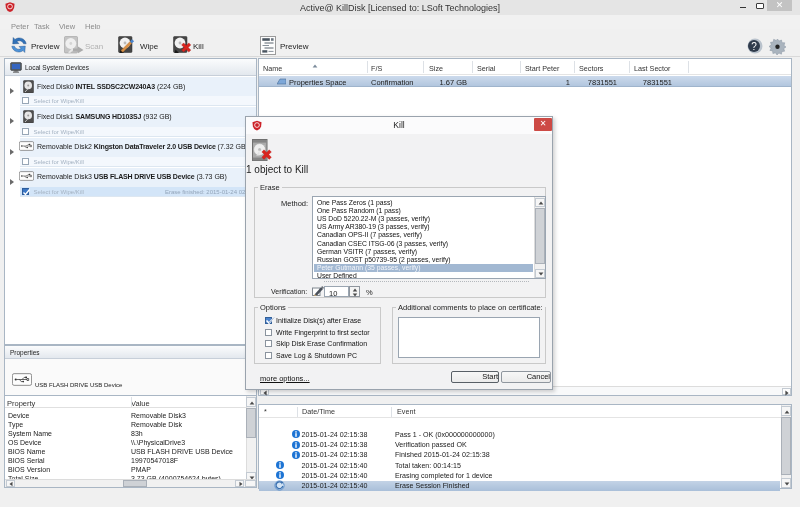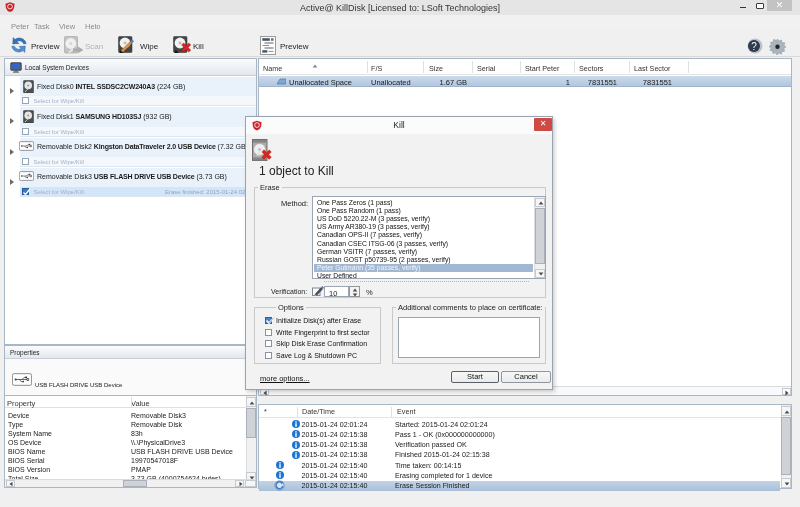--- a/index.html
+++ b/index.html
@@ -27,21 +27,21 @@
 .cb { position:absolute; left:2px; top:1px; width:7px; height:7px; background:#fff; border:1px solid #97a6b6; }
 
 .th { position:absolute; font-size:7.2px; color:#333; top:4.5px; }
 .colsep { position:absolute; top:2px; width:1px; height:12px; background:#dde1e6; }
 
 #dialog { left:245px; top:116px; width:308px; height:274px; background:#f2f2f3; border:1px solid #9aa3ad; box-shadow:2px 2px 4px rgba(0,0,0,0.18); }
 .gbox { position:absolute; border:1px solid #c9c9c9; }
 .gbox-label { position:absolute; top:-5px; left:8px; background:#f2f2f3; padding:0 2px; font-size:7.5px; color:#222; }
 .dlg-cb { position:absolute; left:19px; width:7px; height:7px; background:#fff; border:1px solid #8a939e; }
 .dlg-cb-label { position:absolute; left:30px; font-size:7px; color:#111; }
-.btn { position:absolute; background:linear-gradient(#f7f7f7,#ebebeb); border-radius:2px; text-align:center; font-size:7.5px; color:#111; }
+.btn { position:absolute; background:linear-gradient(#f7f7f7,#ebebeb); border-radius:2px; text-align:right; font-size:7.5px; color:#111; }
 
 .sb-v { position:absolute; width:10px; background:#f1f1f1; border-left:1px solid #dcdcdc; }
 .sb-h { position:absolute; height:9px; background:#f1f1f1; }
 .sb-btn { position:absolute; background:#f6f6f6; border:1px solid #c3cad2; }
 .sb-thumb { position:absolute; background:#cfd2d6; border:1px solid #aab0b8; }
 .tri-u { width:0; height:0; border-left:3px solid transparent; border-right:3px solid transparent; border-bottom:4px solid #4a4a4a; position:absolute; }
 .tri-d { width:0; height:0; border-left:3px solid transparent; border-right:3px solid transparent; border-top:4px solid #4a4a4a; position:absolute; }
 .tri-l { width:0; height:0; border-top:3px solid transparent; border-bottom:3px solid transparent; border-right:4px solid #4a4a4a; position:absolute; }
 .tri-r { width:0; height:0; border-top:3px solid transparent; border-bottom:3px solid transparent; border-left:4px solid #4a4a4a; position:absolute; }
 </style>
@@ -215,22 +215,22 @@
  <div class="colsep" style="left:213px"></div>
  <div class="colsep" style="left:261px"></div>
  <div class="colsep" style="left:315px"></div>
  <div class="colsep" style="left:370px"></div>
  <div class="colsep" style="left:429px"></div>
 
  <div style="position:absolute;left:0;top:17px;right:0;height:11px;background:linear-gradient(#ccdaec,#b2c6de);border-bottom:1px solid #9fb4cc">
   <svg style="position:absolute;left:18px;top:2px" width="9" height="7" viewBox="0 0 9 7">
         <path d="M0 6 L3 1 L9 1 L9 6 Z" fill="#7da7d8" stroke="#4a6d96" stroke-width="0.6"></path>
       </svg>
-  <span style="position:absolute;left:30px;top:2px;font-size:7.5px">Unallocated Space</span>
-  <span style="position:absolute;left:112px;top:2px;font-size:7.5px">Unallocated</span>
+  <span style="position:absolute;left:30px;top:2px;font-size:7.5px">Properties Space</span>
+  <span style="position:absolute;left:112px;top:2px;font-size:7.5px">Confirmation</span>
   <span style="position:absolute;left:164px;top:2px;width:44px;text-align:right;font-size:7.5px">1.67 GB</span>
   <span style="position:absolute;left:261px;top:2px;width:50px;text-align:right;font-size:7.5px">1</span>
   <span style="position:absolute;left:315px;top:2px;width:43px;text-align:right;font-size:7.5px">7831551</span>
   <span style="position:absolute;left:370px;top:2px;width:43px;text-align:right;font-size:7.5px">7831551</span>
  </div>
  <div class="sb-h" style="left:0;right:0;bottom:0;height:9px;border-top:1px solid #dcdcdc;background:#f8f9fa">
   <div class="sb-btn" style="left:0.5px;top:0.5px;width:9px;height:7.5px;background:#fdfdfd">
         <div class="tri-l" style="left:2px;top:1px;transform:scale(0.8)"></div>
       </div>
   <div class="sb-btn" style="right:0.5px;top:0.5px;width:9px;height:7.5px;background:#fdfdfd">
@@ -317,29 +317,20 @@
 
 
 <div class="panel" id="logpanel" style="left:258px;top:404px;width:534px;height:85px;">
  <div style="position:absolute;left:0;top:0;right:0;height:13px;background:#fff;border-bottom:1px solid #e4e4e4"></div>
  <div class="th" style="left:5px;top:2px">*</div>
  <div class="th" style="left:43px;top:2px">Date/Time</div>
  <div class="th" style="left:138px;top:2px">Event</div>
  <div class="colsep" style="left:38px;height:10px"></div>
  <div class="colsep" style="left:132px;height:10px"></div>
  <div id="logrows" style="position:absolute;left:0;top:14px;right:11px;bottom:0">
-      <div style="position: absolute; left: 0px; right: 0px; top: 0px; height: 10px;">
-        <svg style="position:absolute;left:33px;top:1px" width="8" height="8" viewBox="0 0 8 8">
-          <circle cx="4" cy="4" r="4" fill="#1d74d4"></circle>
-          <rect x="3.3" y="1.2" width="1.4" height="1.4" fill="#fff"></rect>
-          <rect x="3.3" y="3.2" width="1.4" height="3.6" fill="#fff"></rect>
-        </svg>
-        <span style="position:absolute;left:42.5px;top:1.5px;font-size:7.1px">2015-01-24 02:01:24</span>
-        <span style="position:absolute;left:136px;top:1.5px;font-size:7.1px">Started: 2015-01-24 02:01:24</span>
-      </div>
       <div style="position: absolute; left: 0px; right: 0px; top: 10.25px; height: 10px;">
         <svg style="position:absolute;left:33px;top:1px" width="8" height="8" viewBox="0 0 8 8">
           <circle cx="4" cy="4" r="4" fill="#1d74d4"></circle>
           <rect x="3.3" y="1.2" width="1.4" height="1.4" fill="#fff"></rect>
           <rect x="3.3" y="3.2" width="1.4" height="3.6" fill="#fff"></rect>
         </svg>
         <span style="position:absolute;left:42.5px;top:1.5px;font-size:7.1px">2015-01-24 02:15:38</span>
         <span style="position:absolute;left:136px;top:1.5px;font-size:7.1px">Pass 1 - OK (0x000000000000)</span>
       </div>
       <div style="position: absolute; left: 0px; right: 0px; top: 20.5px; height: 10px;">
@@ -360,21 +351,21 @@
         <span style="position:absolute;left:42.5px;top:1.5px;font-size:7.1px">2015-01-24 02:15:38</span>
         <span style="position:absolute;left:136px;top:1.5px;font-size:7.1px">Finished 2015-01-24 02:15:38</span>
       </div>
       <div style="position: absolute; left: 0px; right: 0px; top: 41px; height: 10px;">
         <svg style="position:absolute;left:17px;top:1px" width="8" height="8" viewBox="0 0 8 8">
           <circle cx="4" cy="4" r="4" fill="#1d74d4"></circle>
           <rect x="3.3" y="1.2" width="1.4" height="1.4" fill="#fff"></rect>
           <rect x="3.3" y="3.2" width="1.4" height="3.6" fill="#fff"></rect>
         </svg>
         <span style="position:absolute;left:42.5px;top:1.5px;font-size:7.1px">2015-01-24 02:15:40</span>
-        <span style="position:absolute;left:136px;top:1.5px;font-size:7.1px">Time taken: 00:14:15</span>
+        <span style="position:absolute;left:136px;top:1.5px;font-size:7.1px">Total taken: 00:14:15</span>
       </div>
       <div style="position: absolute; left: 0px; right: 0px; top: 51.25px; height: 10px;">
         <svg style="position:absolute;left:17px;top:1px" width="8" height="8" viewBox="0 0 8 8">
           <circle cx="4" cy="4" r="4" fill="#1d74d4"></circle>
           <rect x="3.3" y="1.2" width="1.4" height="1.4" fill="#fff"></rect>
           <rect x="3.3" y="3.2" width="1.4" height="3.6" fill="#fff"></rect>
         </svg>
         <span style="position:absolute;left:42.5px;top:1.5px;font-size:7.1px">2015-01-24 02:15:40</span>
         <span style="position:absolute;left:136px;top:1.5px;font-size:7.1px">Erasing completed for 1 device</span>
       </div>
@@ -417,21 +408,21 @@
   <rect x="0.5" y="0.5" width="14.5" height="21" fill="#ababab" stroke="#6f6f6f" stroke-width="1"></rect>
   <rect x="1" y="1" width="13.5" height="2.6" fill="#858585"></rect>
   <rect x="1" y="18.6" width="13.5" height="2.8" fill="#858585"></rect>
   <circle cx="7.6" cy="10.5" r="5.9" fill="#efefef" stroke="#9a9a9a" stroke-width="0.4"></circle>
   <circle cx="7.6" cy="10.5" r="1.5" fill="#bdbdbd"></circle>
   <path d="M7.6 11 L4.2 16.8 L7.4 16.2 Z" fill="#e2e2e2"></path>
   <g transform="translate(14.6,15.6)">
    <path d="M-4.8 -2.6 L-2.6 -4.8 L0 -2.2 L2.6 -4.8 L4.8 -2.6 L2.2 0 L4.8 2.6 L2.6 4.8 L0 2.2 L-2.6 4.8 L-4.8 2.6 L-2.2 0 Z" fill="#d9251f" stroke="#b01510" stroke-width="0.3"></path>
   </g>
  </svg>
- <div style="position:absolute;left:13px;top:47px;font-size:12px;color:#222">1 object to Kill</div>
+ <div style="position:absolute;left:0;top:47px;font-size:10px;color:#222">1 object to Kill</div>
 
  <div class="gbox" style="left:8px;top:70px;width:292px;height:111px">
   <div class="gbox-label" style="left:3px">Erase</div>
  </div>
  <div style="position:absolute;left:35px;top:82px;font-size:7.5px">Method:</div>
  <div id="methodbox" style="position:absolute;left:66px;top:79px;width:234px;height:83px;background:#fff;border:1px solid #9aa5b1;overflow:hidden">
       <div style="position: absolute; left: 1px; right: 12px; top: 2px; height: 8.1px; font-size: 6.8px; padding-left: 3px; white-space: nowrap; color: rgb(17, 17, 17);">One Pass Zeros (1 pass)</div>
       <div style="position: absolute; left: 1px; right: 12px; top: 10.1px; height: 8.1px; font-size: 6.8px; padding-left: 3px; white-space: nowrap; color: rgb(17, 17, 17);">One Pass Random (1 pass)</div>
       <div style="position: absolute; left: 1px; right: 12px; top: 18.2px; height: 8.1px; font-size: 6.8px; padding-left: 3px; white-space: nowrap; color: rgb(17, 17, 17);">US DoD 5220.22-M (3 passes, verify)</div>
       <div style="position: absolute; left: 1px; right: 12px; top: 26.3px; height: 8.1px; font-size: 6.8px; padding-left: 3px; white-space: nowrap; color: rgb(17, 17, 17);">US Army AR380-19 (3 passes, verify)</div>
@@ -462,21 +453,21 @@
   <path d="M2.5 9.5 L5 10.5 L2.2 11 Z" fill="#c8a060"></path>
  </svg>
  <div style="position:absolute;left:78px;top:169px;width:25px;height:11px;background:#fff;border:1px solid #9aa5b1;font-size:7.5px;padding:1.5px 0 0 4px">10</div>
  <div style="position:absolute;left:103px;top:169px;width:11px;height:11px;background:#f4f4f4;border:1px solid #8f969e">
   <div class="tri-u" style="left:1.6px;top:0.8px;transform:scale(0.75)"></div>
   <div class="tri-d" style="left:1.6px;top:5.8px;transform:scale(0.75)"></div>
  </div>
  <div style="position:absolute;left:120px;top:171px;font-size:7.5px">%</div>
 
  <div class="gbox" style="left:8px;top:190px;width:127px;height:57px">
-  <div class="gbox-label" style="left:21px">Options</div>
+  <div class="gbox-label" style="left:3px">Options</div>
  </div>
  <div class="dlg-cb" style="top:200px;background:#4a82cc;border-color:#336099"></div>
  <svg style="position:absolute;left:18.5px;top:198.5px" width="10" height="10" viewBox="0 0 10 10">
       <path d="M1.5 4.5 L4 7 L9 1.5" stroke="#fff" stroke-width="1.6" fill="none"></path>
       <path d="M4 7 L9 1.5" stroke="#2d5a9e" stroke-width="0.5" fill="none"></path>
     </svg>
  <div class="dlg-cb-label" style="top:200px">Initialize Disk(s) after Erase</div>
  <div class="dlg-cb" style="top:211.7px"></div>
  <div class="dlg-cb-label" style="top:211.7px">Write Fingerprint to first sector</div>
  <div class="dlg-cb" style="top:223.4px"></div>

